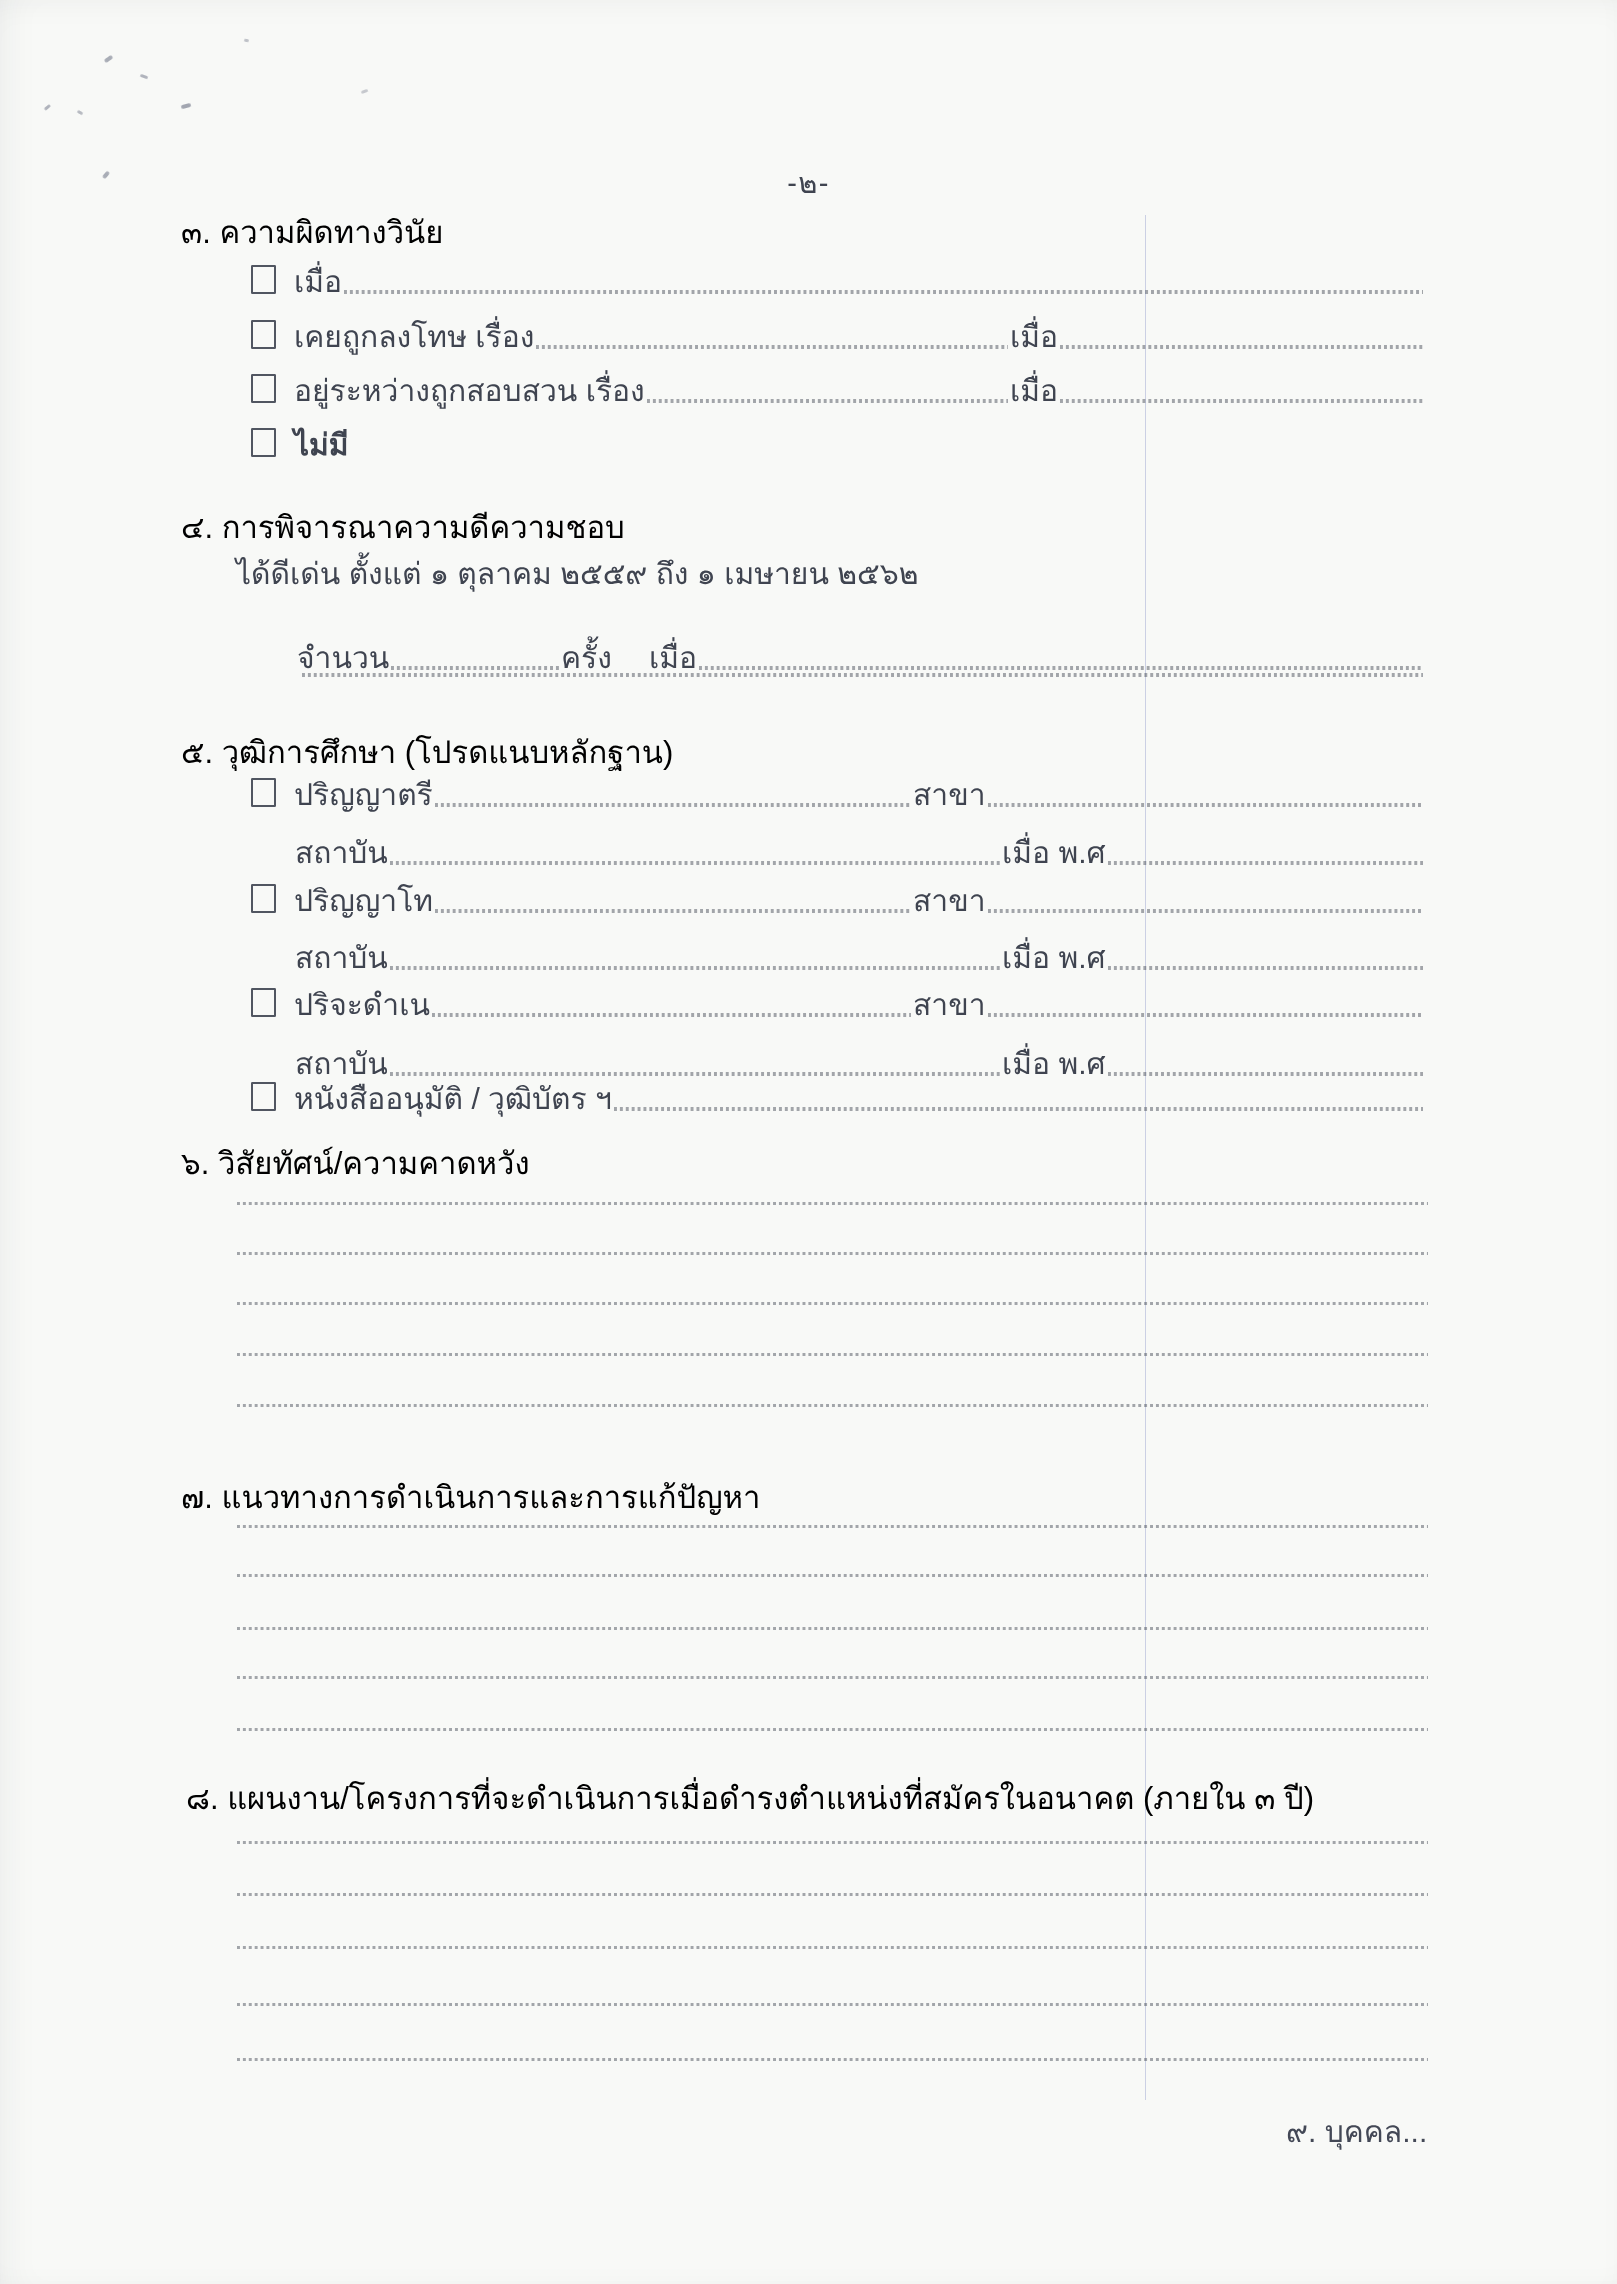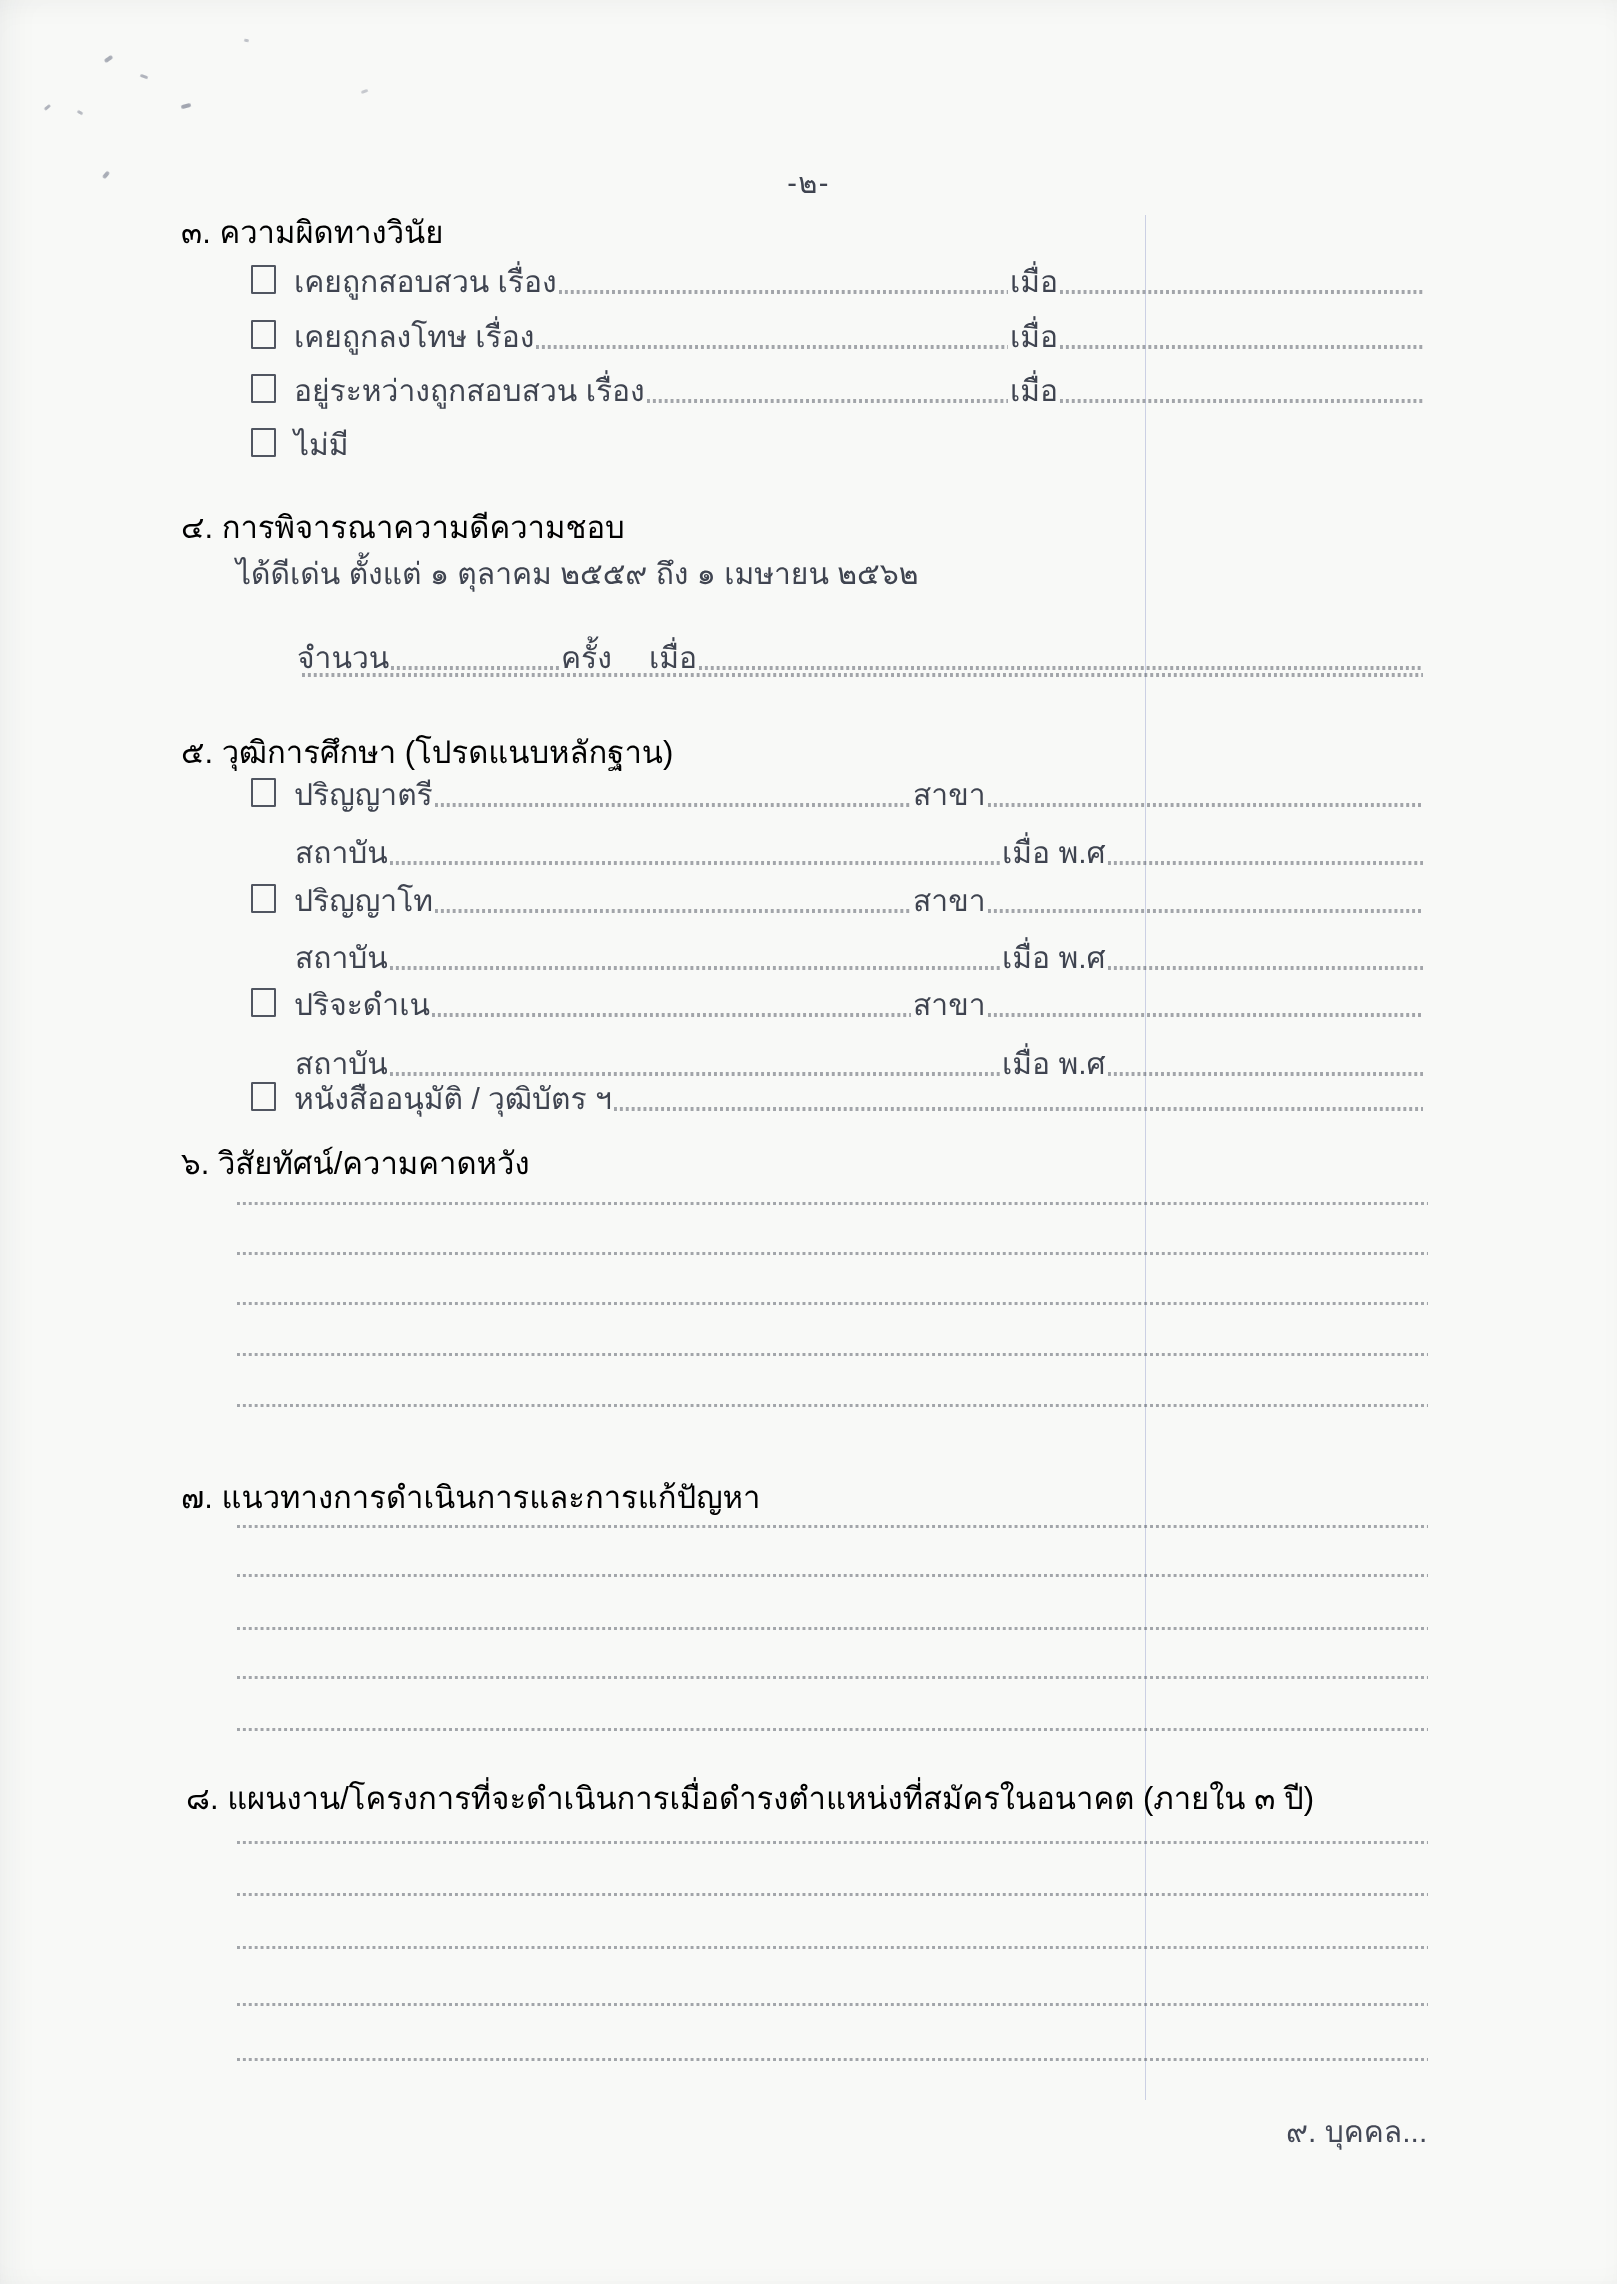--- a/index.html
+++ b/index.html
@@ -72,24 +72,20 @@
   <div class="speck" style="left:44px;top:106px;width:6.5px;height:3.3px;transform:rotate(-40deg);opacity:.5"></div>
   <div class="speck" style="left:77px;top:111px;width:5.9px;height:3.3px;transform:rotate(30deg);opacity:.45"></div>
   <div class="speck" style="left:102px;top:173px;width:7.8px;height:3.9px;transform:rotate(-50deg);opacity:.55"></div>
   <div class="speck" style="left:244px;top:39px;width:5.2px;height:2.6px;transform:rotate(10deg);opacity:.4"></div>
   <div class="speck" style="left:361px;top:90px;width:6.5px;height:2.6px;transform:rotate(-20deg);opacity:.35"></div>
 
   <div id="form-layer">
       <div class="heading" style="left: 181px; top: 207px;">๓. ความผิดทางวินัย</div>
       <div class="frow" style="left: 251px; top: 259px; right: 192px;">
         <span class="cb"></span>
-        <span class="cell" style="flex: 0 0 716px; width: 716px;">
-          <span class="lbl">เคยถูกสอบสวน เรื่อง</span>
-          <span class="dots"></span>
-        </span>
         <span class="cell" style="flex: 1 1 0px;">
           <span class="lbl">เมื่อ</span>
           <span class="dots"></span>
         </span>
       </div>
       <div class="frow" style="left: 251px; top: 314px; right: 192px;">
         <span class="cb"></span>
         <span class="cell" style="flex: 0 0 716px; width: 716px;">
           <span class="lbl">เคยถูกลงโทษ เรื่อง</span>
           <span class="dots"></span>
@@ -105,21 +101,21 @@
           <span class="lbl">อยู่ระหว่างถูกสอบสวน เรื่อง</span>
           <span class="dots"></span>
         </span>
         <span class="cell" style="flex: 1 1 0px;">
           <span class="lbl">เมื่อ</span>
           <span class="dots"></span>
         </span>
       </div>
       <div class="frow" style="left: 251px; top: 422px; right: 192px;">
         <span class="cb"></span>
-        <span class="cell" style="flex: 1 1 0px;">
+        <span class="cell" style="flex: 1 1 0px; font-weight: bold;">
           <span class="lbl">ไม่มี</span>
         </span>
       </div>
       <div class="heading" style="left: 181px; top: 502px;">๔. การพิจารณาความดีความชอบ</div>
       <div class="frow" style="left: 236px; top: 551px; right: 192px;">
         <span class="cell" style="flex: 1 1 0px;">
           <span class="lbl">ได้ดีเด่น ตั้งแต่ ๑ ตุลาคม ๒๕๕๙ ถึง ๑ เมษายน ๒๕๖๒</span>
         </span>
       </div>
       <div class="frow" style="left: 297px; top: 603px; right: 192px; margin-top: 32px;">

